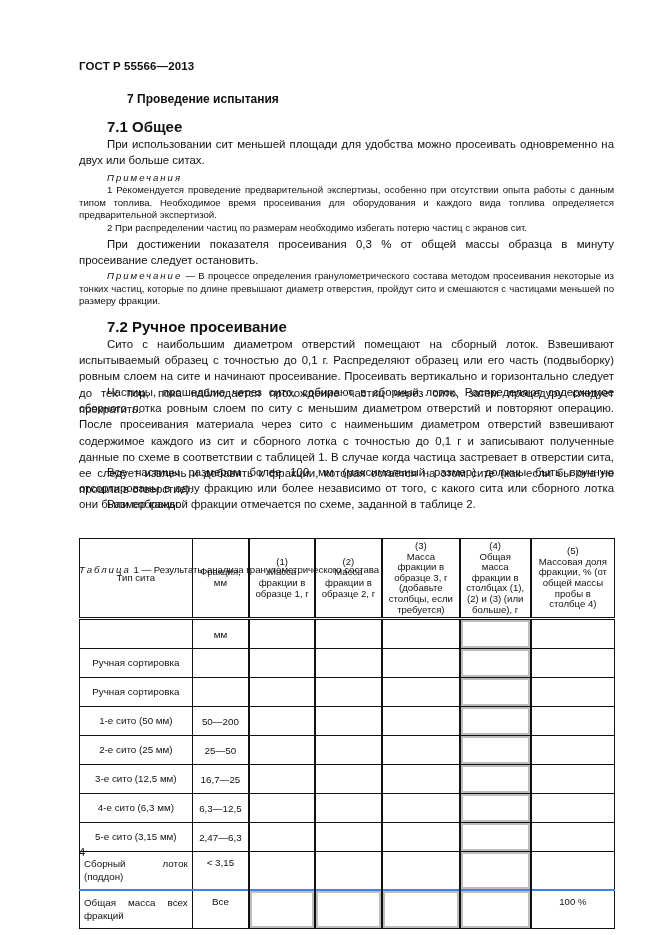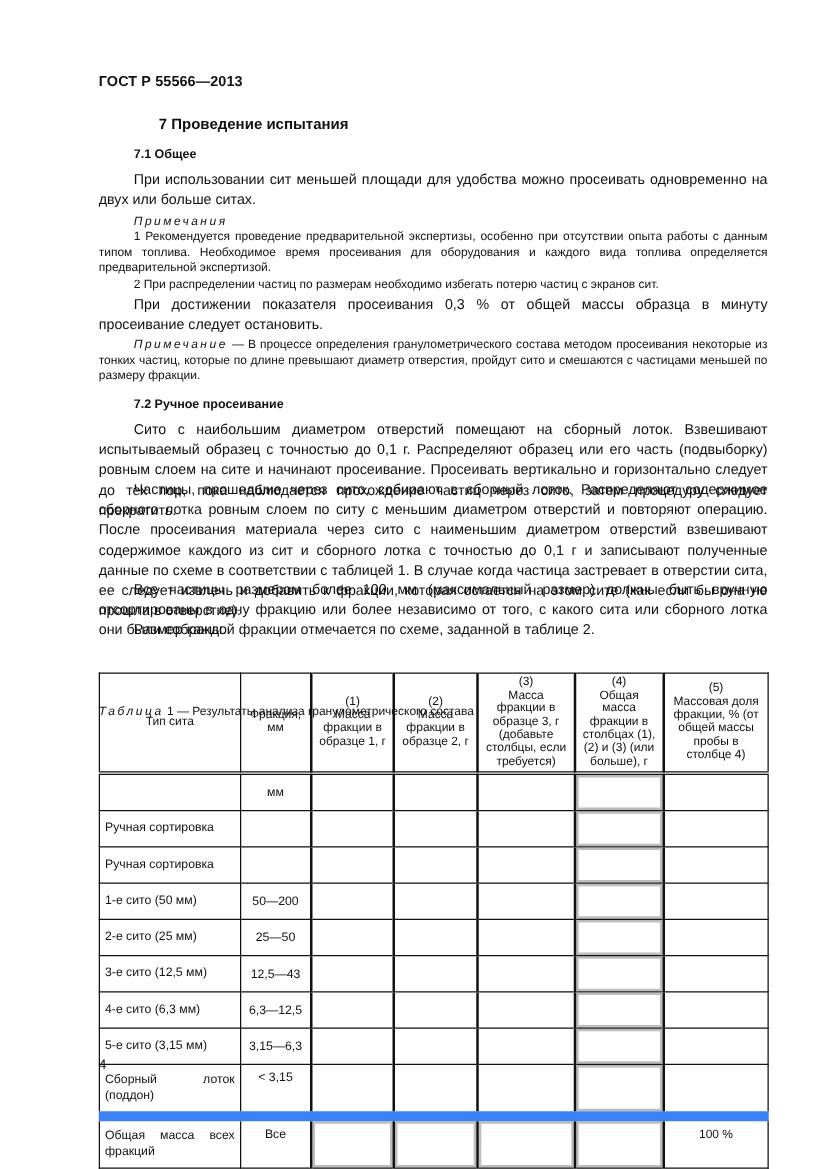--- a/index.html
+++ b/index.html
@@ -3,41 +3,41 @@
   <meta charset="utf-8">
   <style>
     html, body { margin: 0; padding: 0; background: #ffffff; }
     body {
       width: 661px; height: 935px; position: relative; overflow: hidden;
       font-family: "Liberation Sans", sans-serif; color: #111;
     }
     .page { position: absolute; left: 0; top: 0; width: 661px; height: 935px; }
     .doc-id { position: absolute; left: 79px; top: 60px; font-size: 11.5px; font-weight: bold; letter-spacing: 0.1px; }
     .h1 { position: absolute; left: 107px; top: 92px; font-size: 12px; font-weight: bold; margin-left: 20px; }
-    .h2 { position: absolute; left: 107px; font-size: 10px; font-weight: bold; }
+    .h2 { position: absolute; left: 107px; font-size: 15px; font-weight: bold; }
     .para {
       position: absolute; left: 79px; width: 535px; font-size: 11.4px; line-height: 16.2px;
       text-align: justify; text-indent: 28px; margin: 0;
     }
     .small {
       position: absolute; left: 79px; width: 535px; font-size: 9.6px; line-height: 12.6px;
       text-align: justify; text-indent: 28px; margin: 0;
     }
     .spaced { letter-spacing: 2px; font-style: italic; }
     .tcap { position: absolute; left: 79px; top: 520px; font-size: 9.6px; margin-top: 44px; }
     table.res {
       position: absolute; left: 79px; top: 538px; width: 536px;
       border-collapse: collapse; font-size: 9.6px;
     }
     table.res td, table.res th {
       border: 1px solid #111; padding: 2px 4px; vertical-align: middle; font-weight: normal;
     }
     table.res th { text-align: center; line-height: 10.6px; height: 64px; }
     table.res thead tr { border-bottom: 3px double #111; }
-    table.res td.lbl { text-align: left; font-size: 9.8px; line-height: 12.5px; }
+    table.res td.lbl { text-align: center; font-size: 9.8px; line-height: 12.5px; }
     table.res td.frac { text-align: center; font-size: 9.8px; }
     table.res td.c4 { box-shadow: inset 0 0 0 2px #bdbdbd; }
     table.res td.c1b { box-shadow: inset 0 0 0 2px #bdbdbd; }
     table.res tr.r td { height: 21px; }
     table.res tr.r2 td { height: 30px; }
     table.res td.pct { text-align: center; vertical-align: top; padding-top: 5px; }
     table.res td.totlbl { text-align: justify; text-align-last: left; margin-top: 32px; }
     table.res td.totfrac { vertical-align: top; padding-top: 5px; }
     .thick-left { border-left: 2px solid #111 !important; }
     .pnum { position: absolute; left: 79px; top: 846px; font-size: 11px; }
@@ -139,55 +139,55 @@
         <td class="lbl">2-е сито (25 мм)</td>
         <td class="frac">25—50</td>
         <td class="thick-left"></td>
         <td class="thick-left"></td>
         <td class="thick-left"></td>
         <td class="thick-left c4"></td>
         <td class="thick-left pct"></td>
       </tr>
       <tr class="r">
         <td class="lbl">3-е сито (12,5 мм)</td>
-        <td class="frac">12,5—43</td>
+        <td class="frac">16,7—25</td>
         <td class="thick-left"></td>
         <td class="thick-left"></td>
         <td class="thick-left"></td>
         <td class="thick-left c4"></td>
         <td class="thick-left pct"></td>
       </tr>
       <tr class="r">
         <td class="lbl">4-е сито (6,3 мм)</td>
         <td class="frac">6,3—12,5</td>
         <td class="thick-left"></td>
         <td class="thick-left"></td>
         <td class="thick-left"></td>
         <td class="thick-left c4"></td>
         <td class="thick-left pct"></td>
       </tr>
       <tr class="r">
         <td class="lbl">5-е сито (3,15 мм)</td>
-        <td class="frac">3,15—6,3</td>
+        <td class="frac">2,47—6,3</td>
         <td class="thick-left"></td>
         <td class="thick-left"></td>
         <td class="thick-left"></td>
         <td class="thick-left c4"></td>
         <td class="thick-left pct"></td>
       </tr>
       <tr class="r2">
         <td class="lbl totlbl">Сборный лоток (поддон)</td>
         <td class="frac totfrac">&lt; 3,15</td>
         <td class="thick-left"></td>
         <td class="thick-left"></td>
         <td class="thick-left"></td>
         <td class="thick-left c4"></td>
         <td class="thick-left pct"></td>
       </tr>
-      <tr class="r2" style="border-top:8px solid #3b82f6">
+      <tr class="r2" style="border-top:2px solid #3b82f6">
         <td class="lbl totlbl">Общая масса всех фракций</td>
         <td class="frac totfrac">Все</td>
         <td class="thick-left c1b"></td>
         <td class="thick-left c1b"></td>
         <td class="thick-left c1b"></td>
         <td class="thick-left c4"></td>
         <td class="thick-left pct">100 %</td>
       </tr>
     </tbody>
   </table>

